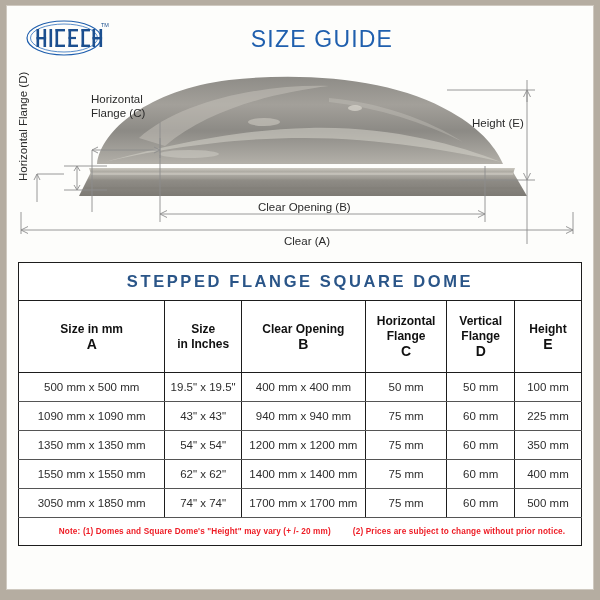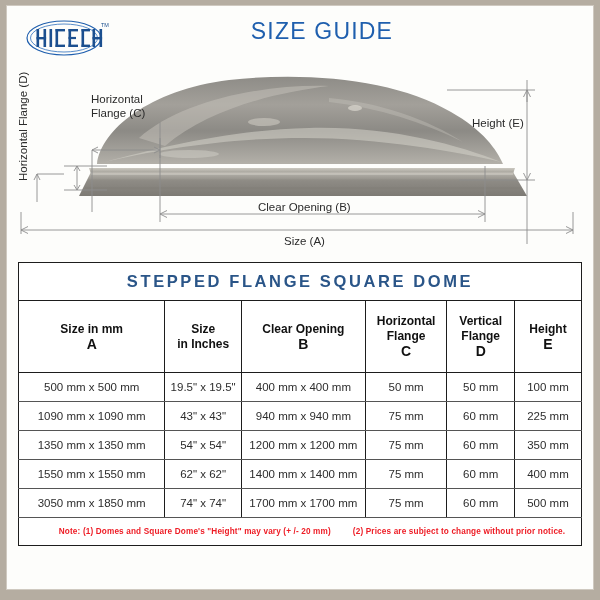--- a/index.html
+++ b/index.html
@@ -38,21 +38,21 @@
 
   #logo {
     position: absolute;
     left: 17px; top: 12px;
     width: 86px; height: 40px;
   }
   #logo svg { display: block; }
 
   #page-title {
     position: absolute;
-    left: 150px; top: 12px;
+    left: 150px; top: 20px;
     width: 330px;
     text-align: center;
     color: #1f5fae;
     font-size: 23px;
     letter-spacing: 1.2px;
     font-weight: 400;
   }
 
   
   #diagram {
@@ -305,21 +305,21 @@
 
       <div class="dim-label" id="lbl-hflange-d">Horizontal Flange (D)</div>
 
       <div class="dim-label" id="lbl-hflange-c">
         <span>Horizontal</span><br>
         <span>Flange  (C)</span>
       </div>
 
       <div class="dim-label" id="lbl-height-e">Height (E)</div>
       <div class="dim-label" id="lbl-clear-b">Clear Opening (B)</div>
-      <div class="dim-label" id="lbl-size-a">Size (A)</div>
+      <div class="dim-label" id="lbl-size-a">Clear (A)</div>
     </div>
 
     <div id="table-wrap">
       <table>
         <colgroup>
           <col style="width:26.0%">
           <col style="width:13.6%">
           <col style="width:22.0%">
           <col style="width:14.5%">
           <col style="width:12.0%">

